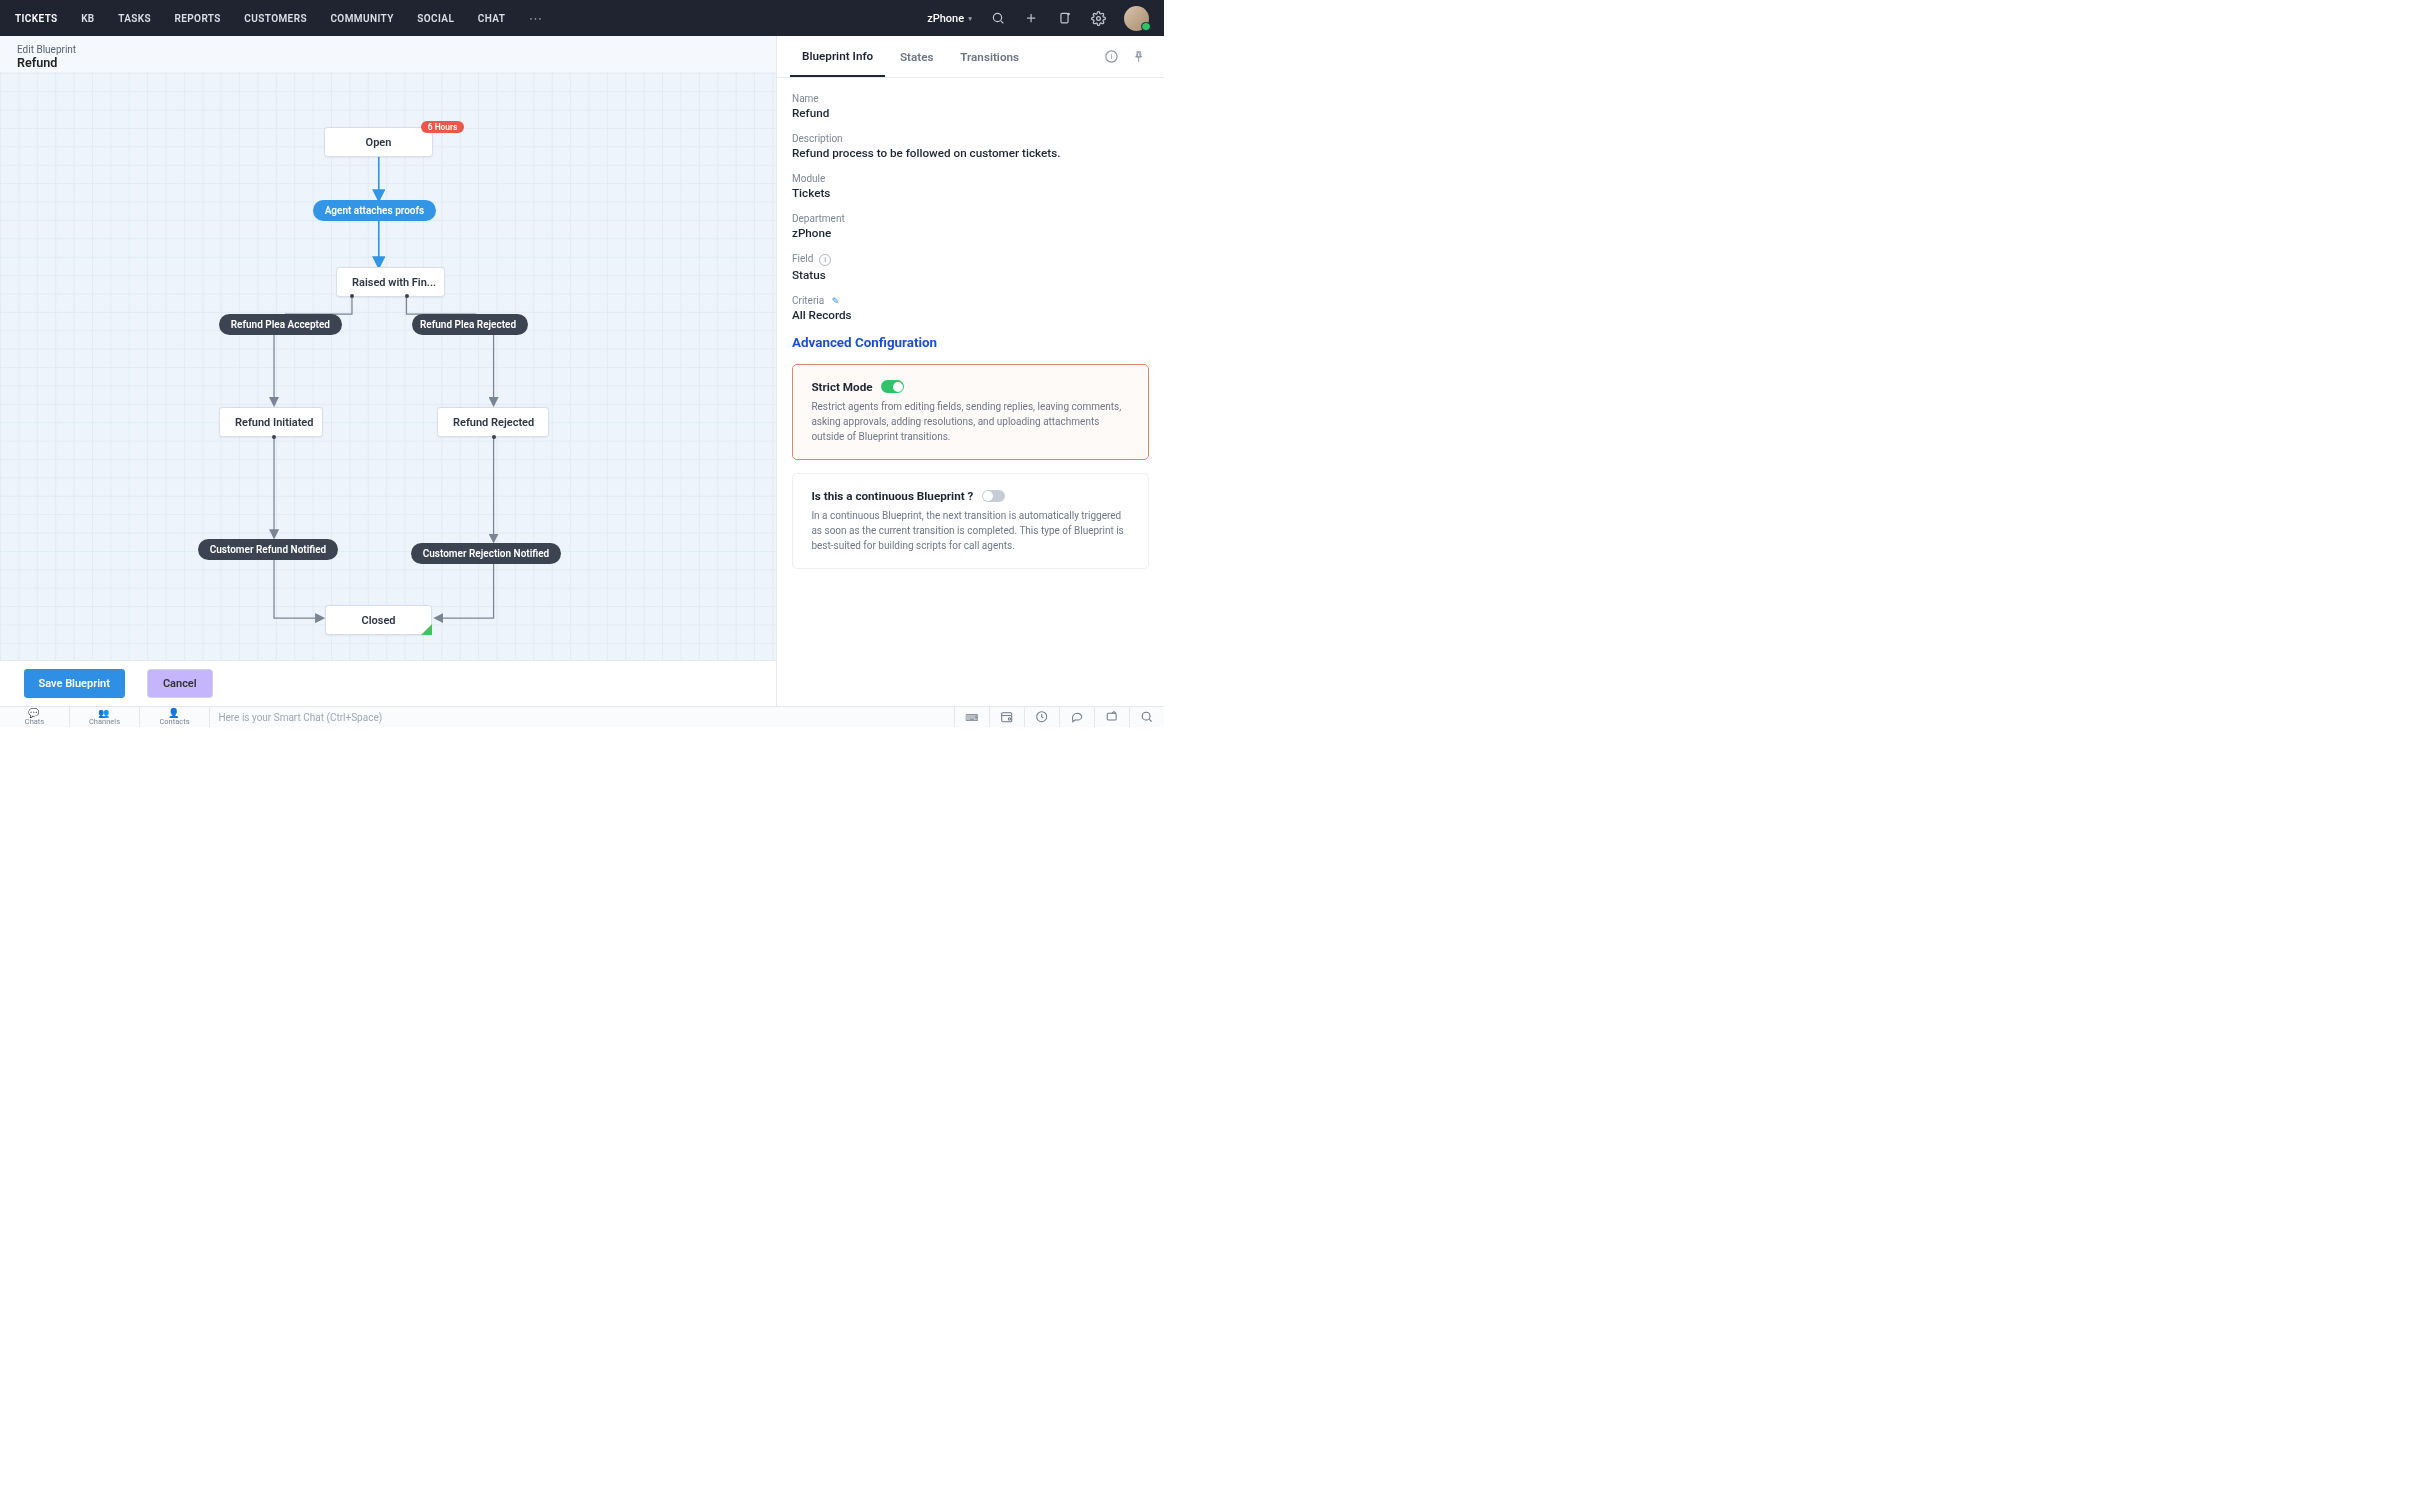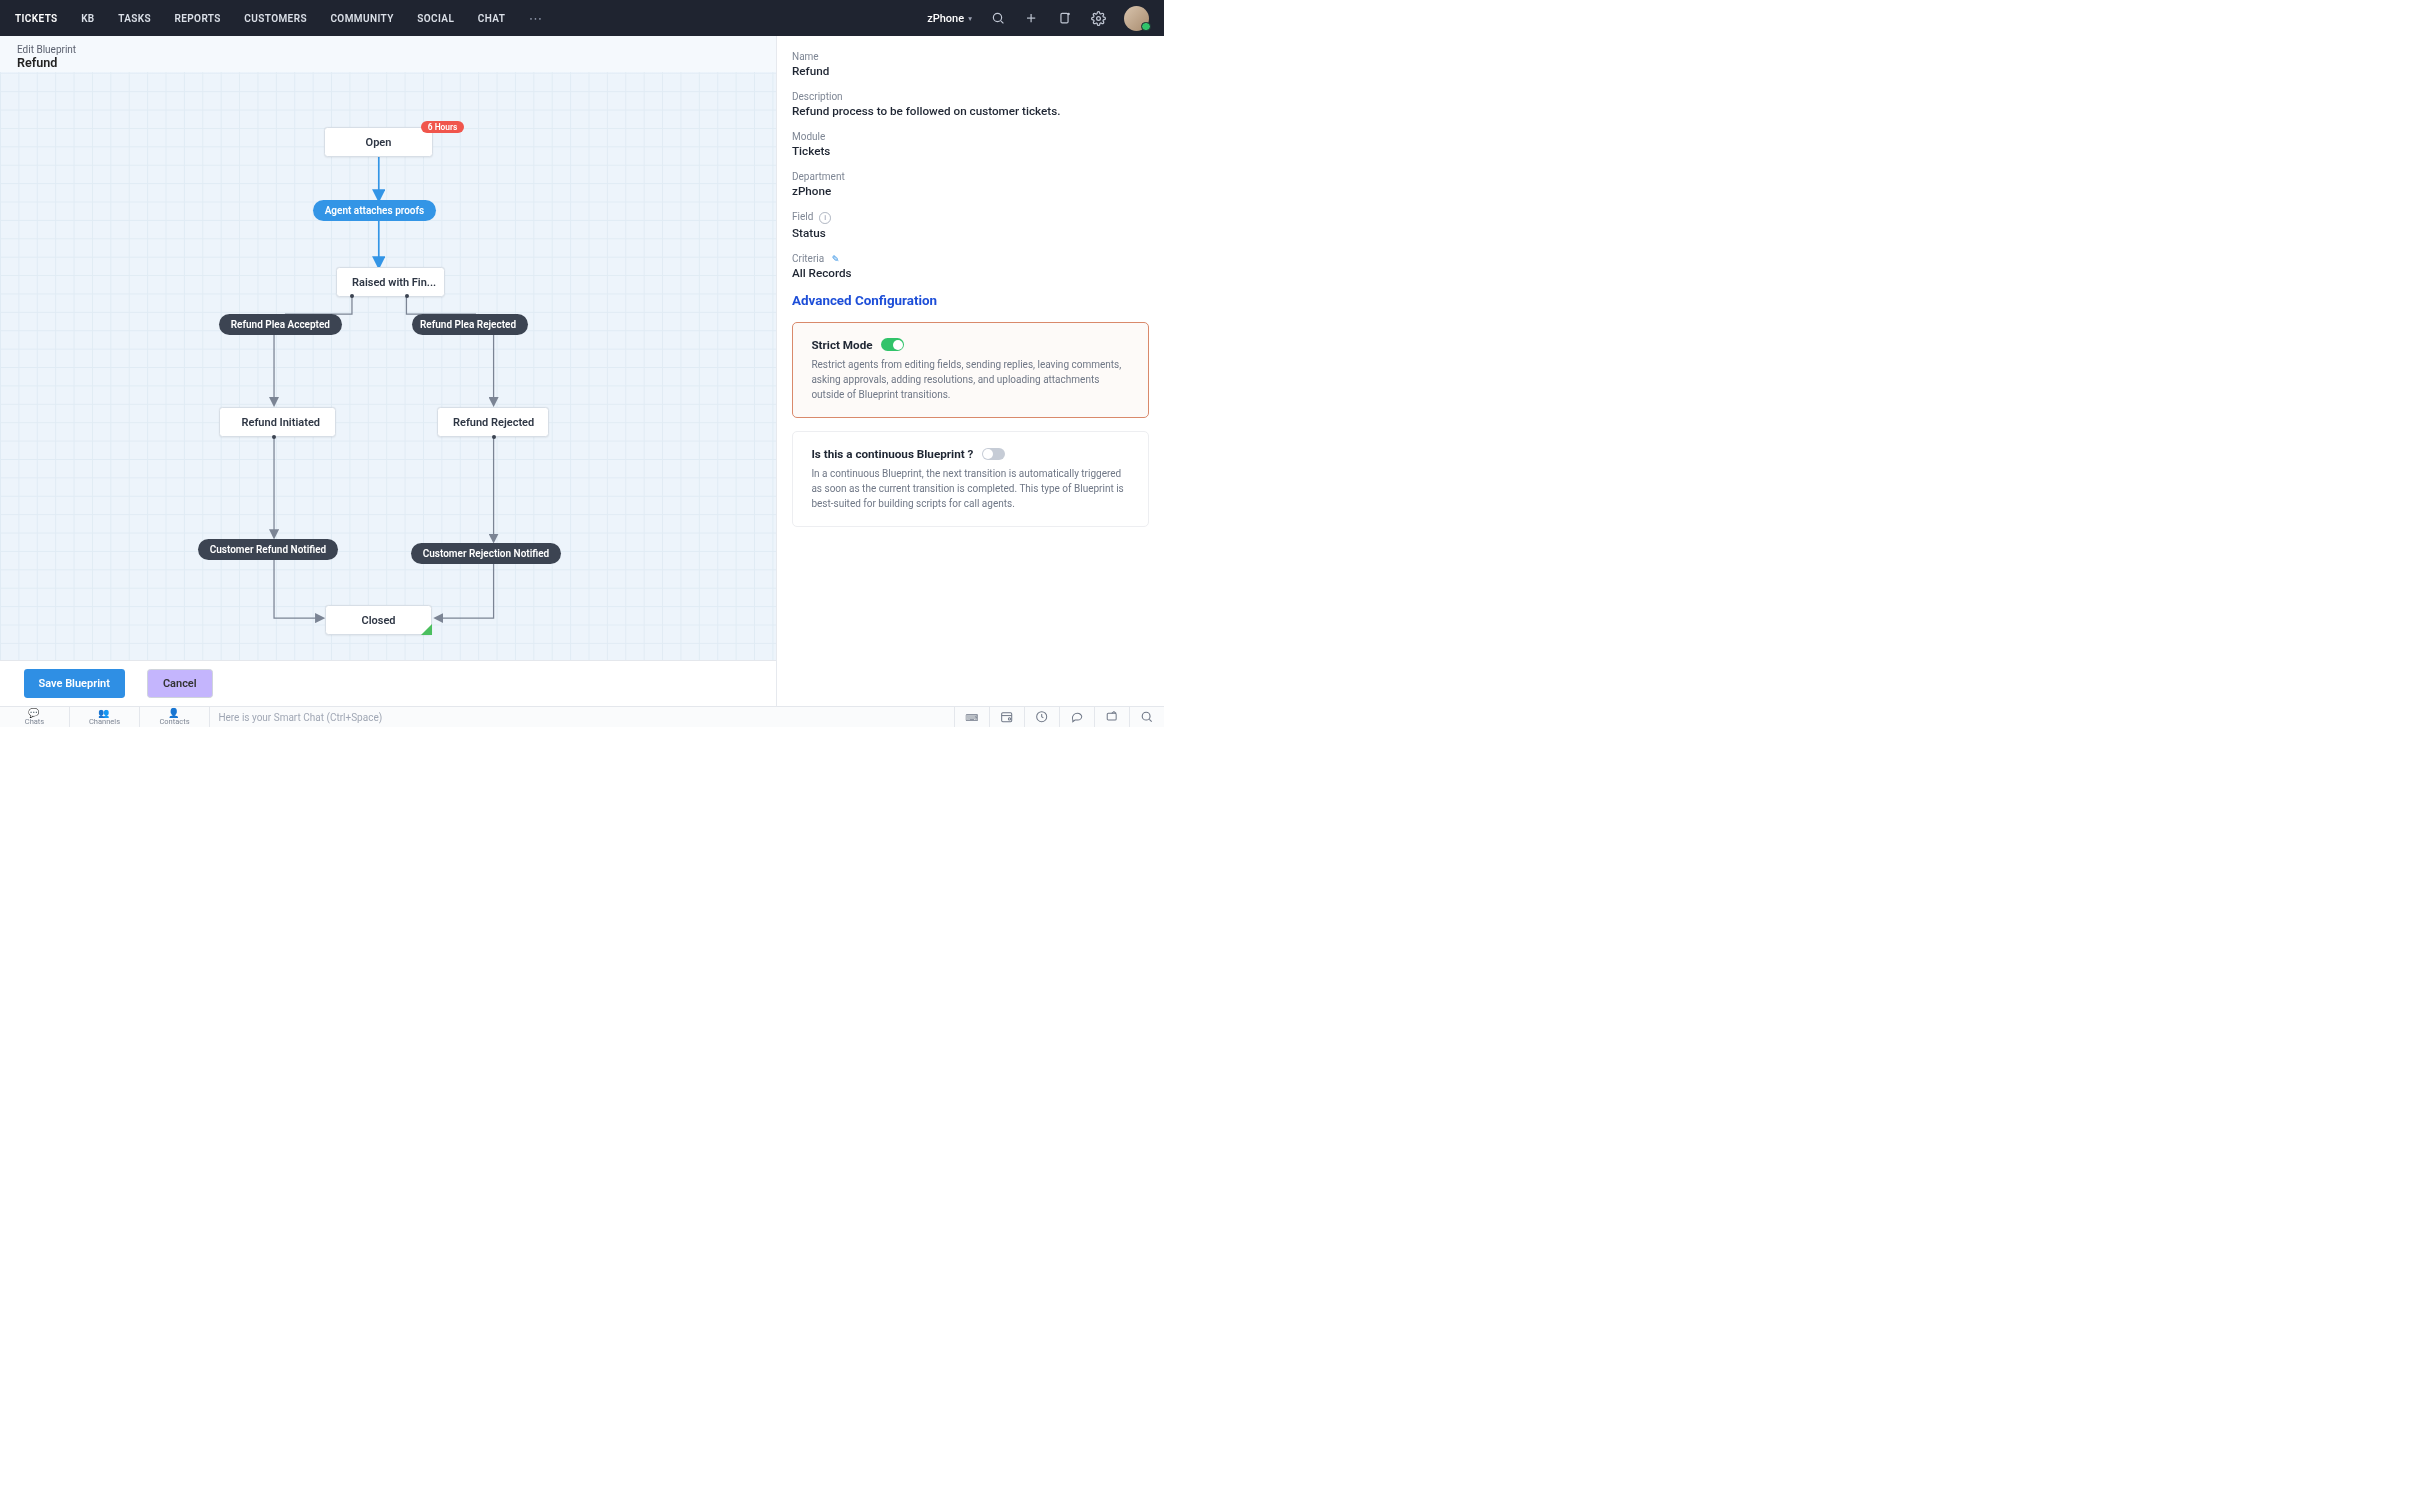--- a/index.html
+++ b/index.html
@@ -277,21 +277,21 @@
 
       <div class="node" style="left:336px;top:231px;width:109px;">
         <span>Raised with Fin...</span>
       </div>
       <div class="dot" style="left:350px;top:258px;"></div>
       <div class="dot" style="left:405px;top:258px;"></div>
 
       <div class="trans-pill" style="left:219px;top:278px;">Refund Plea Accepted</div>
       <div class="trans-pill" style="left:412px;top:278px;padding-left:8px;">Refund Plea Rejected</div>
 
-      <div class="node" style="left:219px;top:371px;width:117px;text-align:right;">
+      <div class="node" style="left:219px;top:371px;width:104px;text-align:right;">
         <span>Refund Initiated</span>
       </div>
       <div class="dot" style="left:272px;top:399px;"></div>
 
       <div class="node" style="left:437px;top:371px;width:112px;">
         <span>Refund Rejected</span>
       </div>
       <div class="dot" style="left:492px;top:399px;"></div>
 
       <div class="trans-pill" style="left:198px;top:503px;">Customer Refund Notified</div>
@@ -303,20 +303,39 @@
       </div>
     </div>
 
     <div class="action-bar">
       <div class="btn primary">Save Blueprint</div>
       <div class="btn secondary">Cancel</div>
     </div>
   </div>
 
   <div class="side-panel">
+    <div class="tabs">
+      <div class="tab active">Blueprint Info</div>
+      <div class="tab">States</div>
+      <div class="tab">Transitions</div>
+      <div class="spacer"></div>
+      <div class="tab-ico">
+        <svg viewBox="0 0 24 24" width="15" height="15" fill="none" stroke="currentColor" stroke-width="1.8" style="font-size:13px">
+            <circle cx="12" cy="12" r="9"></circle>
+            <text x="12" y="16" text-anchor="middle" font-size="12" fill="currentColor" stroke="none">i</text>
+          </svg>
+      </div>
+      <div class="tab-ico">
+        <svg viewBox="0 0 24 24" width="13.4" height="13.4" fill="none" stroke="currentColor" stroke-width="1.8">
+            <path d="M12 2l3 6 5 1-4 4 1 6-5-3-5 3 1-6-4-4 5-1z" transform="scale(0.6) translate(8,4)"></path>
+            <path d="M9 3h6l-1 6 3 3h-10l3-3z"></path>
+            <line x1="12" y1="12" x2="12" y2="21"></line>
+          </svg>
+      </div>
+    </div>
 
     <div class="panel-body">
       <div class="field">
         <div class="lbl">Name</div>
         <div class="val">Refund</div>
       </div>
       <div class="field">
         <div class="lbl">Description</div>
         <div class="val">Refund process to be followed on customer tickets.</div>
       </div>

